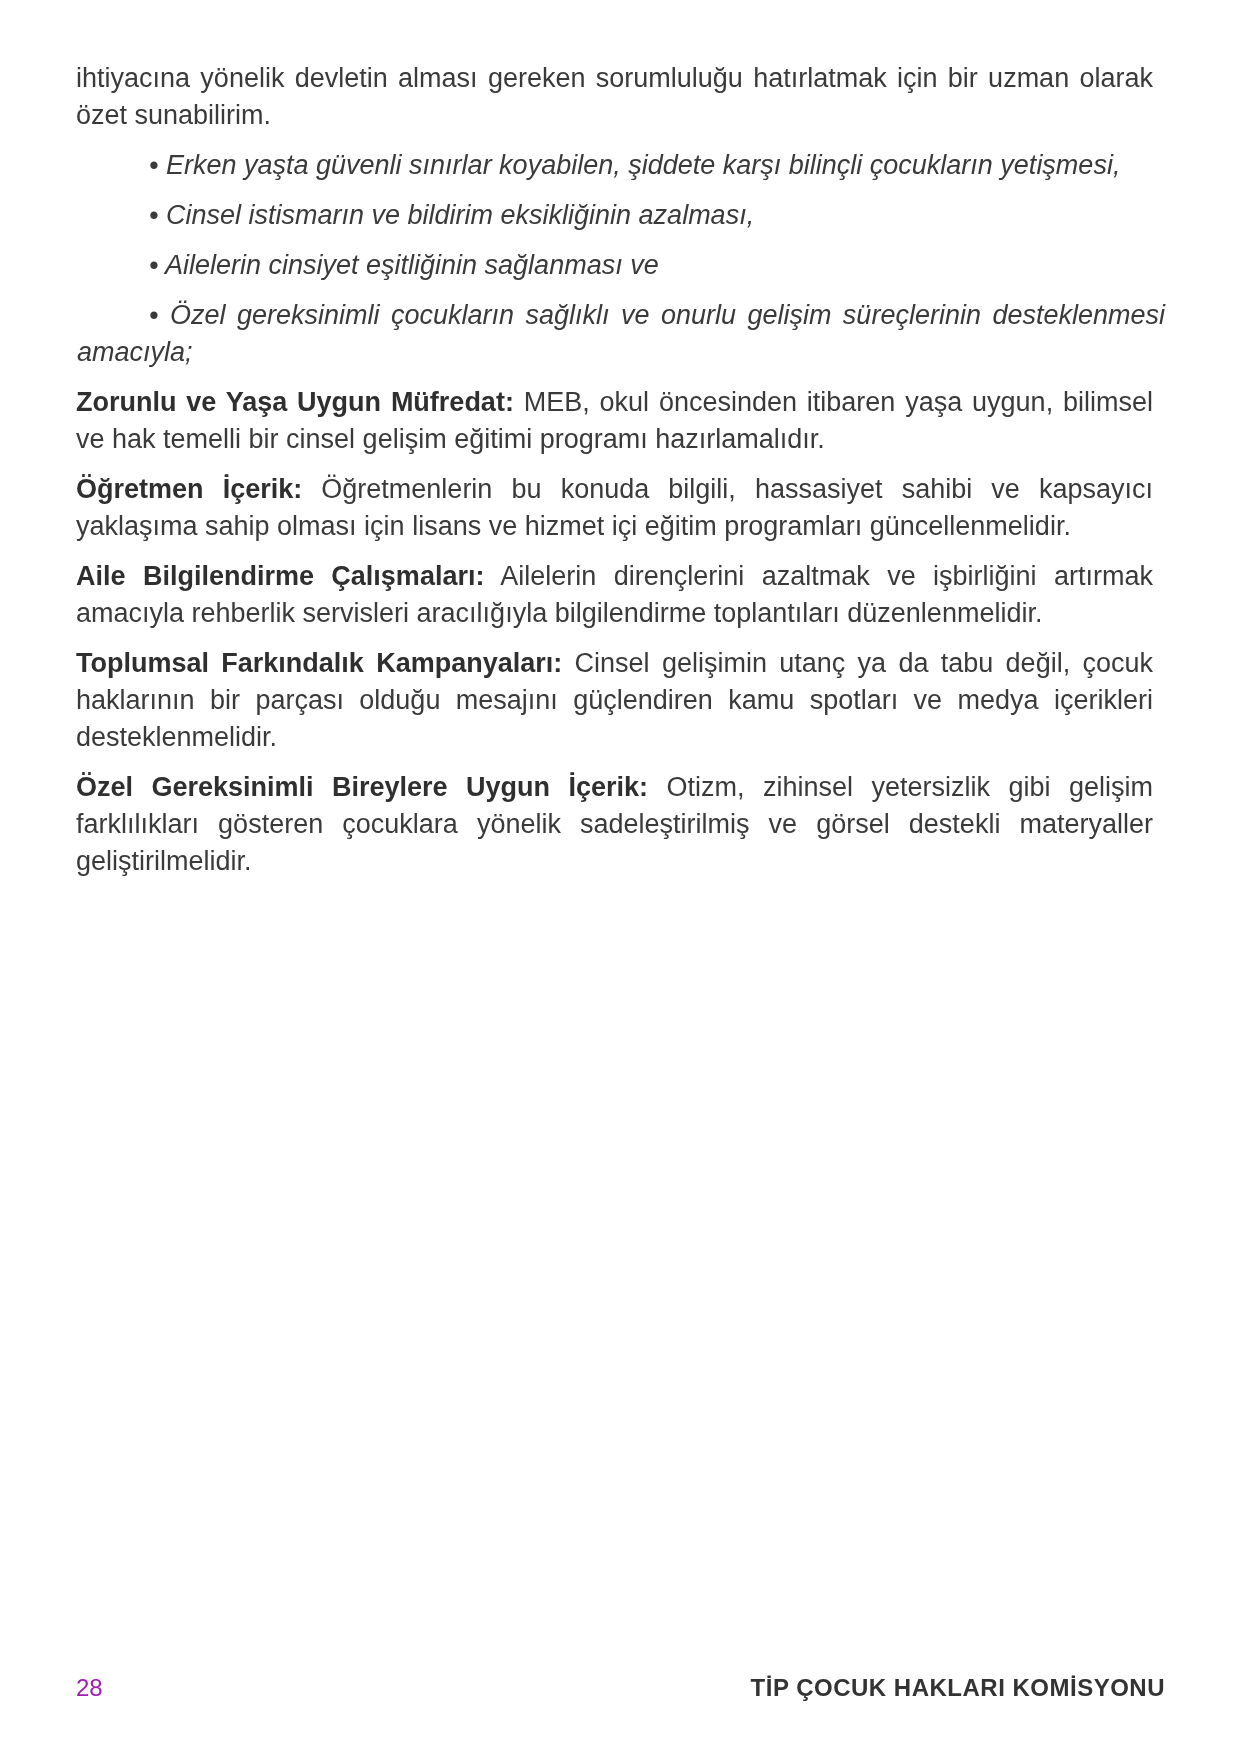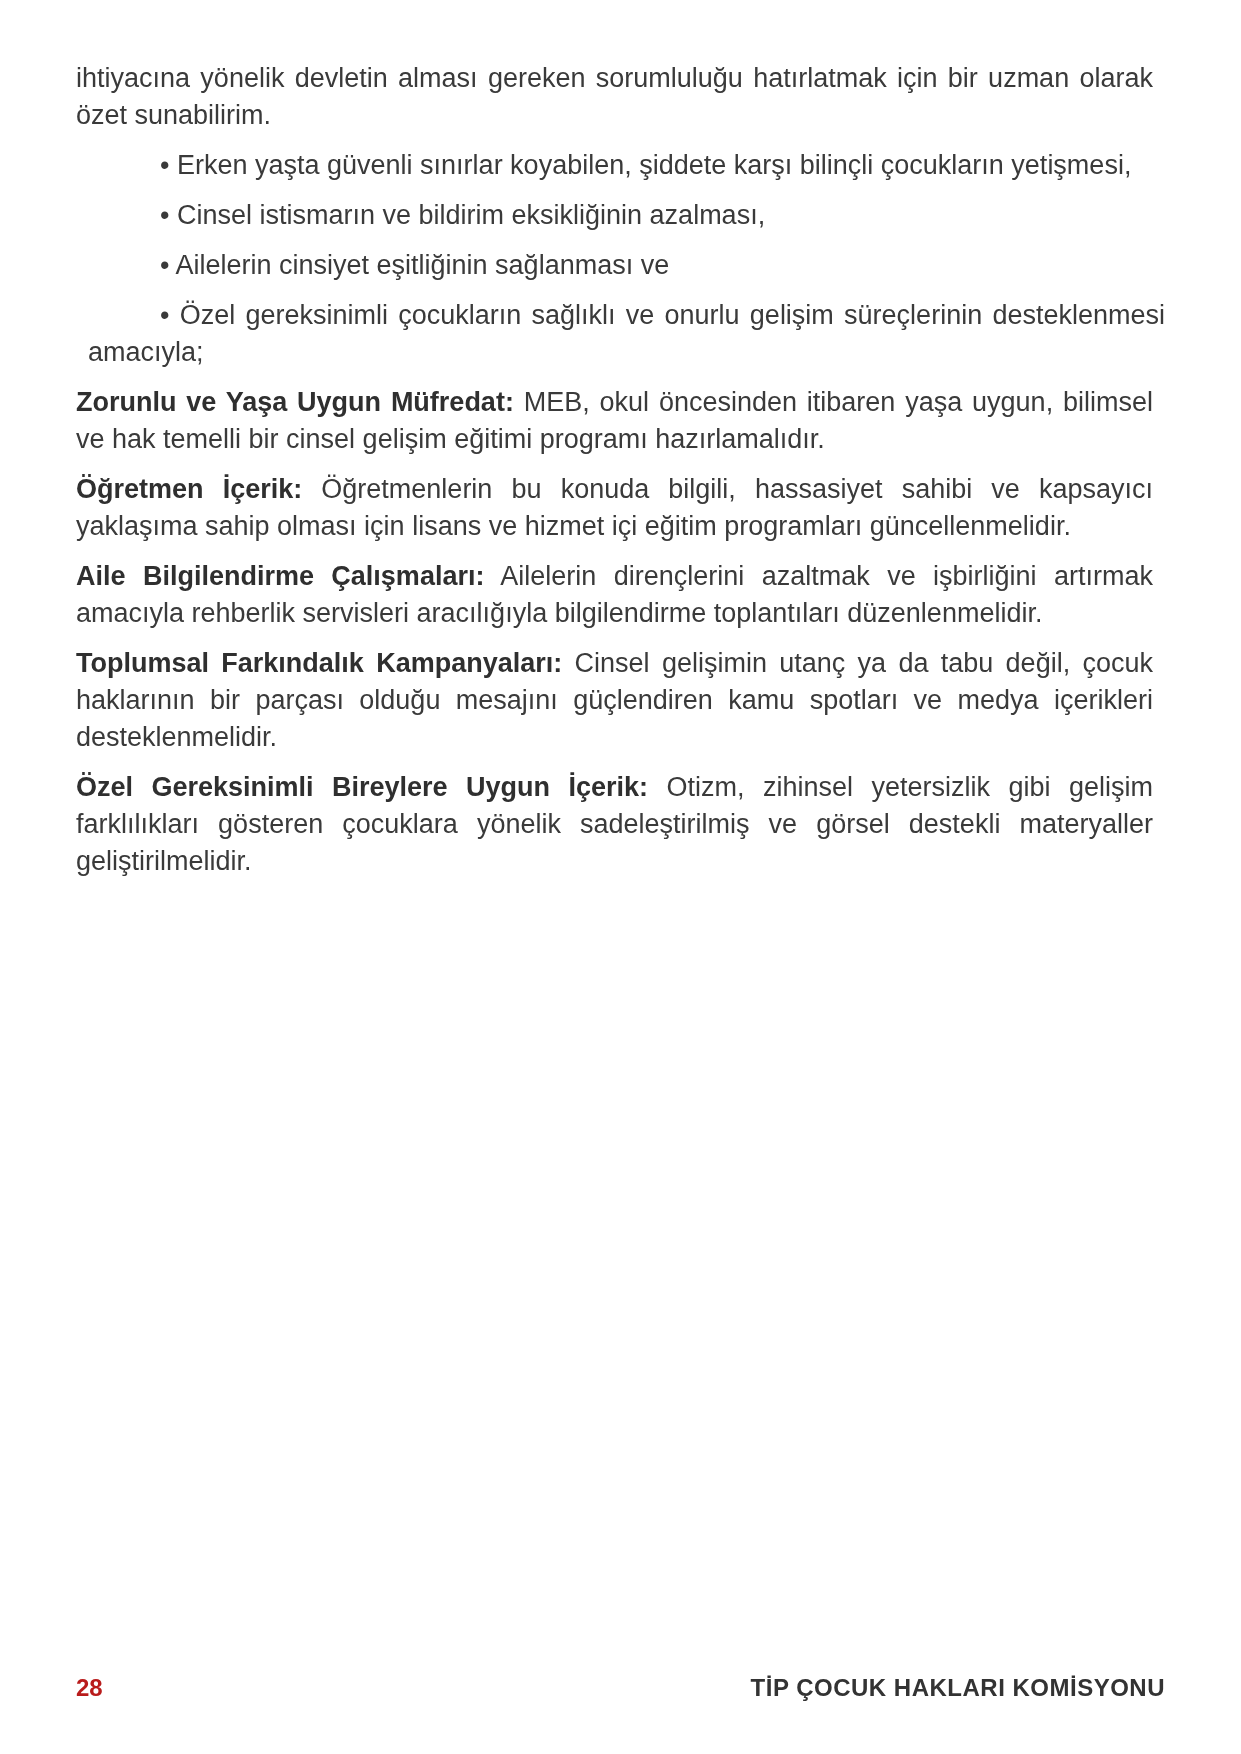--- a/index.html
+++ b/index.html
@@ -18,42 +18,43 @@
     color: #3a3a3a;
     font-size: 27px;
     line-height: 37px;
     overflow: hidden;
   }
   .para {
     margin: 0 12px 13px 0;
     text-align: justify;
   }
   .bullet-item {
-    margin: 0 0 13px 12px;
+    margin: 0 0 13px 1px;
     text-align: justify;
     text-indent: 72px;
+    font-style: italic;
   }
   .lead {
     font-weight: 700;
     color: #2f2f2f;
   }
   .footer {
     position: absolute;
     left: 76px;
     right: 76px;
     bottom: 52px;
     display: flex;
     justify-content: space-between;
     align-items: baseline;
     font-size: 24px;
     line-height: 28px;
   }
   .footer .page-number {
-    font-weight: 700;
-    color: #b91c1c;
+    font-weight: 400;
+    color: #a21caf;
   }
   .footer .footer-title {
     font-weight: 700;
     color: #333333;
     letter-spacing: 0.5px;
   }
 </style>
 </head>
 <body>
 

